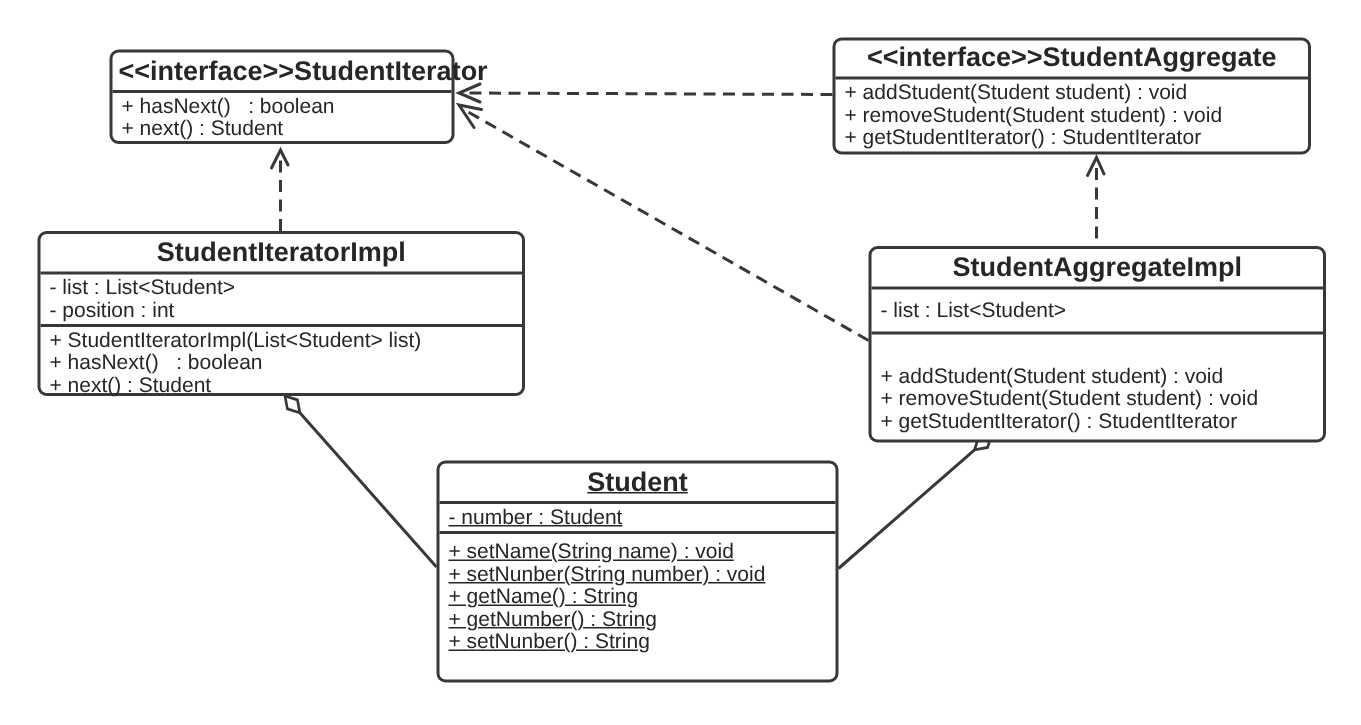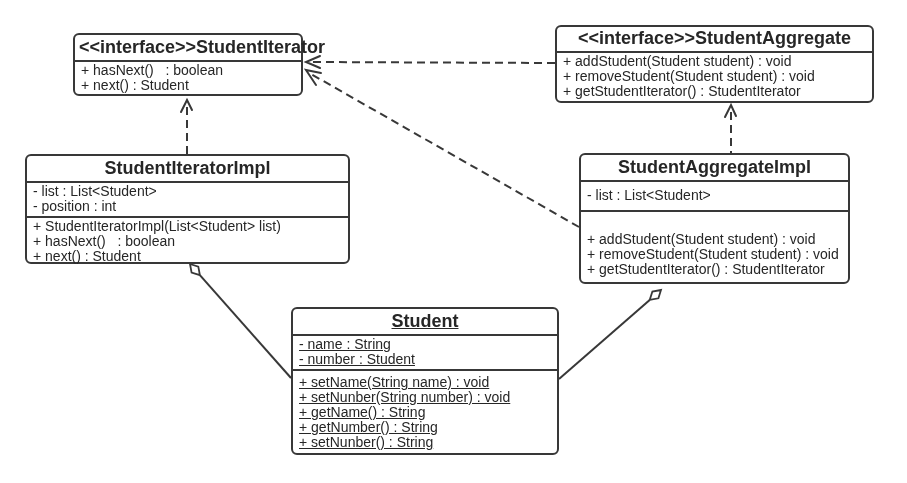--- a/index.html
+++ b/index.html
@@ -100,36 +100,35 @@
       <div class="uml-row">- list : List&lt;Student&gt;</div>
       <div class="uml-row">- position : int</div>
     </div>
     <div class="sec methods">
       <div class="uml-row">+ StudentIteratorImpl(List&lt;Student&gt; list)</div>
       <div class="uml-row">+ hasNext()   : boolean</div>
       <div class="uml-row">+ next() : Student</div>
     </div>
   </div>
 
-  <div class="uml-class" style="left:579px; top:153px; width:271px; height:131px;">
+  <div class="uml-class" style="left:579px; top:164px; width:305px; height:131px;">
     <div class="uml-title">StudentAggregateImpl</div>
     <div class="sec attrs" style="padding:6px 0 7px;">
       <div class="uml-row">- list : List&lt;Student&gt;</div>
     </div>
     <div class="sec methods" style="padding-top:20px;">
       <div class="uml-row">+ addStudent(Student student) : void</div>
       <div class="uml-row">+ removeStudent(Student student) : void</div>
       <div class="uml-row">+ getStudentIterator() : StudentIterator</div>
     </div>
   </div>
 
   <div class="uml-class" style="left:291px; top:307px; width:268px; height:148px;text-decoration:underline;">
     <div class="uml-title">Student</div>
     <div class="sec attrs">
-      <div class="uml-row">- name : String</div>
       <div class="uml-row">- number : Student</div>
     </div>
     <div class="sec methods" style="padding-top:4px;">
       <div class="uml-row">+ setName(String name) : void</div>
       <div class="uml-row">+ setNunber(String number) : void</div>
       <div class="uml-row">+ getName() : String</div>
       <div class="uml-row">+ getNumber() : String</div>
       <div class="uml-row">+ setNunber() : String</div>
     </div>
   </div>

